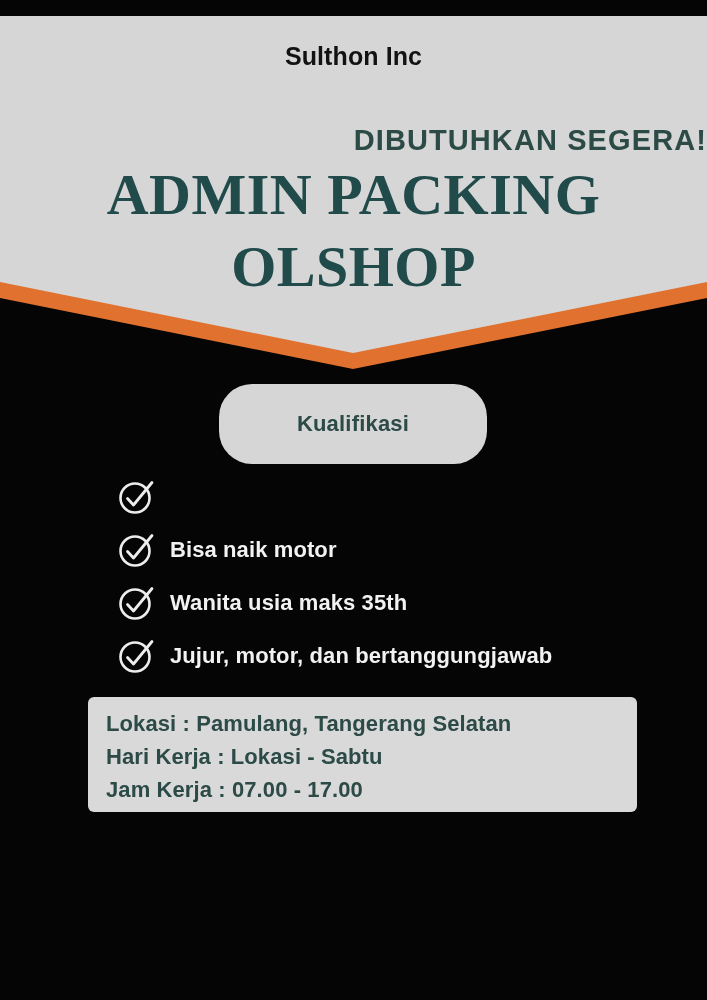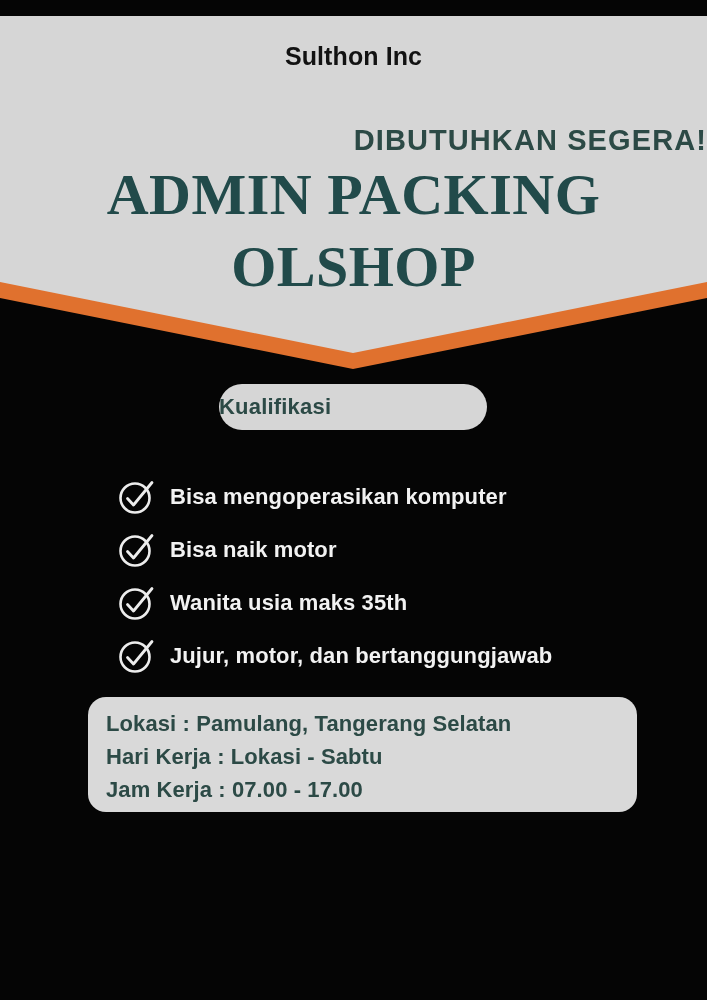--- a/index.html
+++ b/index.html
@@ -43,23 +43,23 @@
     font-family:"Liberation Serif",serif;
     font-weight:700;color:#214A4A;
     font-size:58px;line-height:72px;
     letter-spacing:.5px;
   }
   .job-title .ln{display:block;}
 
   
   .kualifikasi-pill{
     position:absolute;left:219px;top:384px;
-    width:268px;height:46px;
+    width:268px;height:80px;
     background:#D6D6D6;border-radius:33px;
-    display:flex;align-items:center;justify-content:flex-start;
+    display:flex;align-items:center;justify-content:center;
   }
   .kualifikasi-pill span{
     font-size:22px;font-weight:700;color:#2C4A46;letter-spacing:.2px;
   }
 
   
   .quals{position:absolute;left:118px;top:470px;width:560px;}
   .qual-row{
     display:flex;align-items:center;
     height:53px;
@@ -71,21 +71,21 @@
   .check-icon svg{display:block;overflow:visible;}
   .qual-text{
     font-size:22px;font-weight:700;color:#F2F2F2;
     letter-spacing:.1px;white-space:nowrap;
   }
 
   
   .info-box{
     position:absolute;left:88px;top:697px;
     width:549px;height:115px;
-    background:#D9D9D9;border-radius:18px;
+    background:#D9D9D9;border-radius:6px;
     padding:10px 0 0 18px;box-sizing:border-box;
   }
   .info-line{
     font-size:22px;font-weight:700;color:#2C4A46;
     line-height:33px;white-space:nowrap;letter-spacing:.1px;
   }
 </style>
 </head>
 <body>
 
@@ -113,21 +113,20 @@
 
   <div class="quals">
 
     <div class="qual-row">
       <span class="check-icon">
         <svg width="36" height="36" viewBox="0 0 36 36">
           <circle cx="17" cy="19" r="14.5" fill="none" stroke="#EDEDED" stroke-width="2.6"></circle>
           <path d="M9.5 19.5 L15.5 26 L34 3.5" fill="none" stroke="#EDEDED" stroke-width="2.8" stroke-linecap="round" stroke-linejoin="round"></path>
         </svg>
       </span>
-      <span class="qual-text">Bisa mengoperasikan komputer</span>
     </div>
 
     <div class="qual-row">
       <span class="check-icon">
         <svg width="36" height="36" viewBox="0 0 36 36">
           <circle cx="17" cy="19" r="14.5" fill="none" stroke="#EDEDED" stroke-width="2.6"></circle>
           <path d="M9.5 19.5 L15.5 26 L34 3.5" fill="none" stroke="#EDEDED" stroke-width="2.8" stroke-linecap="round" stroke-linejoin="round"></path>
         </svg>
       </span>
       <span class="qual-text">Bisa naik motor</span>

